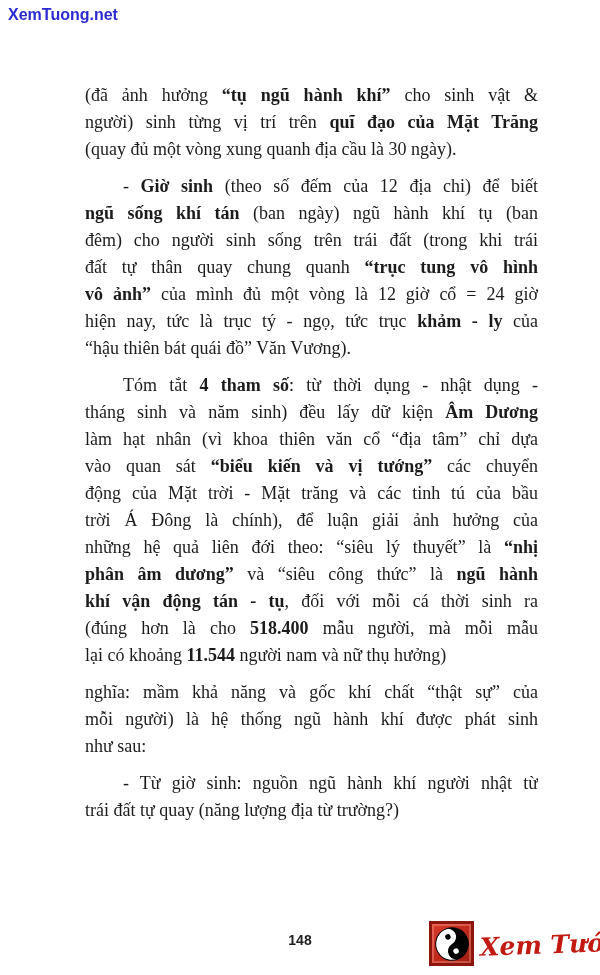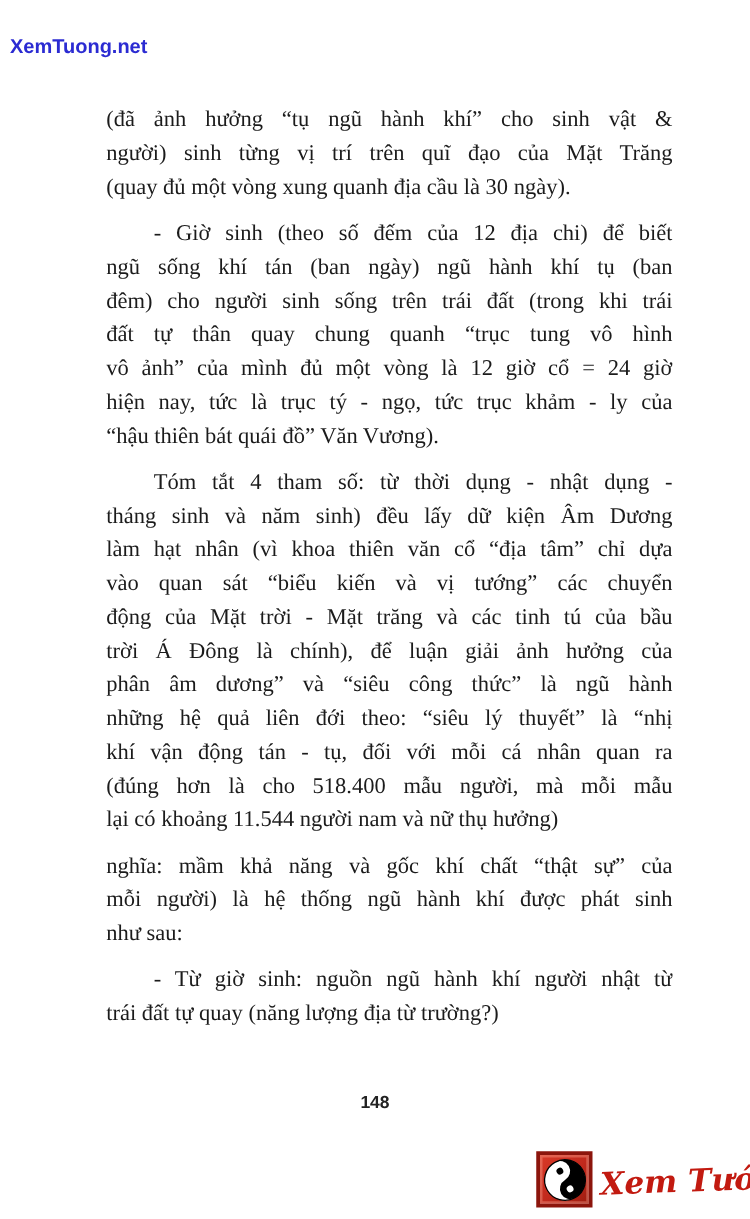--- a/index.html
+++ b/index.html
@@ -10,41 +10,40 @@
     overflow:hidden;
     font-family:"Liberation Serif", serif;
   }
   
   .header-logo{
     position:absolute;left:8px;top:6px;
     font-family:"Liberation Sans", sans-serif;
     font-weight:bold;font-size:16px;
     color:var(--header-logo-color,#2b2bd2);
     cursor:pointer;
-    margin-top:23px;
   }
   
   .content{
     position:absolute;left:85px;top:82px;width:453px;
     color:var(--body-text-color,#1b1b1b);
     font-size:18px;line-height:27px;
   }
   .para{margin:0 0 10px 0;}
   .line{
     text-align:justify;
     text-align-last:justify;
     height:27px;overflow:hidden;
     white-space:normal;
   }
   .line.last{text-align-last:left;}
   .line.indent{text-indent:38px;}
-  .seg-b{font-weight:normal;}
+  .seg-b{font-weight:bold;}
   
   .page-number{
-    position:absolute;left:0;top:873px;width:600px;
+    position:absolute;left:0;top:932px;width:600px;
     text-align:center;
     font-family:"Liberation Sans", sans-serif;
     font-weight:bold;font-size:14px;color:#222222;
   }
   .footer-brand{
     position:absolute;left:429px;top:921px;
     display:flex;align-items:center;gap:6px;
     cursor:pointer;
   }
   .yinyang-box{
@@ -84,23 +83,23 @@
       <div class="line"><span>hiện nay, tức là trục tý - ngọ, tức trục </span><span class="seg-b">khảm - ly</span><span> của</span></div>
       <div class="line last"><span>“hậu thiên bát quái đồ” Văn Vương).</span></div>
     </div>
     <div class="para">
       <div class="line indent"><span>Tóm tắt </span><span class="seg-b">4 tham số</span><span>: từ thời dụng - nhật dụng -</span></div>
       <div class="line"><span>tháng sinh và năm sinh) đều lấy dữ kiện </span><span class="seg-b">Âm Dương</span></div>
       <div class="line"><span>làm hạt nhân (vì khoa thiên văn cổ “địa tâm” chỉ dựa</span></div>
       <div class="line"><span>vào quan sát </span><span class="seg-b">“biểu kiến và vị tướng”</span><span> các chuyển</span></div>
       <div class="line"><span>động của Mặt trời - Mặt trăng và các tinh tú của bầu</span></div>
       <div class="line"><span>trời Á Đông là chính), để luận giải ảnh hưởng của</span></div>
+      <div class="line"><span>những hệ quả liên đới theo: “siêu lý thuyết” là </span><span class="seg-b">“nhị</span></div>
       <div class="line"><span class="seg-b">phân âm dương”</span><span> và “siêu công thức” là </span><span class="seg-b">ngũ hành</span></div>
-      <div class="line"><span>những hệ quả liên đới theo: “siêu lý thuyết” là </span><span class="seg-b">“nhị</span></div>
-      <div class="line"><span class="seg-b">khí vận động tán - tụ</span><span>, đối với mỗi cá nhân quan ra</span></div>
+      <div class="line"><span class="seg-b">khí vận động tán - tụ</span><span>, đối với mỗi cá thời sinh ra</span></div>
       <div class="line"><span>(đúng hơn là cho </span><span class="seg-b">518.400</span><span> mẫu người, mà mỗi mẫu</span></div>
       <div class="line last"><span>lại có khoảng </span><span class="seg-b">11.544</span><span> người nam và nữ thụ hưởng)</span></div>
     </div>
     <div class="para">
       <div class="line"><span>nghĩa: mầm khả năng và gốc khí chất “thật sự” của</span></div>
       <div class="line"><span>mỗi người) là hệ thống ngũ hành khí được phát sinh</span></div>
       <div class="line last"><span>như sau:</span></div>
     </div>
     <div class="para">
       <div class="line indent"><span>- Từ giờ sinh: nguồn ngũ hành khí người nhật từ</span></div>

